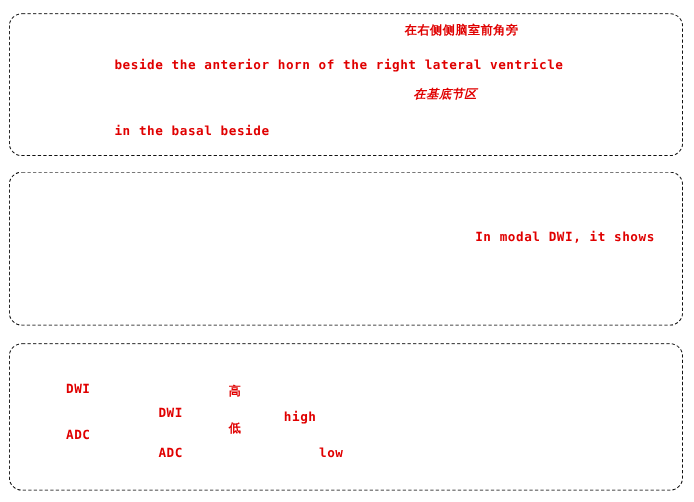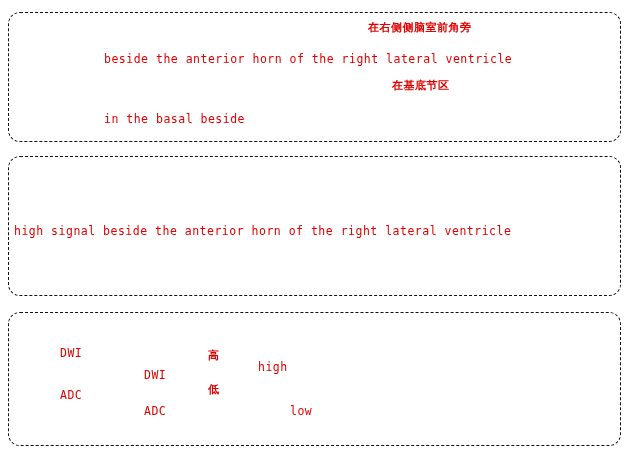--- a/index.html
+++ b/index.html
@@ -40,59 +40,59 @@
     letter-spacing: 0.5px;
   }
   .cn {
     font-family: "DejaVu Sans", "Liberation Sans", sans-serif;
     font-size: 11px;
     font-weight: bold;
   }
   .en {
     font-family: "DejaVu Sans Mono", "Liberation Mono", monospace;
     font-size: 11.5px;
-    font-weight: normal;
+    font-weight: bold;
   }
 
   
   #p1-cn1 { top: 20px;  left: 368px; }
   #p1-en1 { top: 52px;  left: 104px; }
-  #p1-cn2 { top: 78px;  left: 392px; }
+  #p1-cn2 { top: 78px;  left: 376px; font-style: italic; }
   #p1-en2 { top: 112px; left: 104px; }
 
   
   #p2-cn1 { top: 186px; left: 270px; }
   #p2-en1 { top: 208px; left: 432px; }
   #p2-en2 { top: 224px; left: 14px; }
 
   
   #p3-a1 { top: 346px; left: 60px; }
   #p3-a2 { top: 348px; left: 208px; }
   #p3-b1 { top: 368px; left: 144px; }
-  #p3-b2 { top: 360px; left: 258px; }
+  #p3-b2 { top: 372px; left: 258px; }
   #p3-c1 { top: 388px; left: 60px; }
   #p3-c2 { top: 382px; left: 208px; }
   #p3-d1 { top: 404px; left: 144px; }
   #p3-d2 { top: 404px; left: 258px; margin-left: 32px; }
 </style>
 </head>
 <body>
 
 <div class="page">
 
   <div class="panel" id="panel-1"></div>
   <div class="panel" id="panel-2"></div>
   <div class="panel" id="panel-3"></div>
 
   <div class="line cn" id="p1-cn1">在右侧侧脑室前角旁</div>
   <div class="line en" id="p1-en1">beside the anterior horn of the right lateral ventricle</div>
   <div class="line cn" id="p1-cn2">在基底节区</div>
   <div class="line en" id="p1-en2">in the basal beside</div>
 
-  <div class="line en" id="p2-en2">high signal beside the anterior horn of the right lateral ventricle</div>
+  <div class="line en" id="p2-en1">In modal DWI, it shows</div>
 
   <div class="line en" id="p3-a1">DWI</div>
   <div class="line cn" id="p3-a2">高</div>
   <div class="line en" id="p3-b1">DWI</div>
   <div class="line en" id="p3-b2">high</div>
   <div class="line en" id="p3-c1">ADC</div>
   <div class="line cn" id="p3-c2">低</div>
   <div class="line en" id="p3-d1">ADC</div>
   <div class="line en" id="p3-d2">low</div>
 

